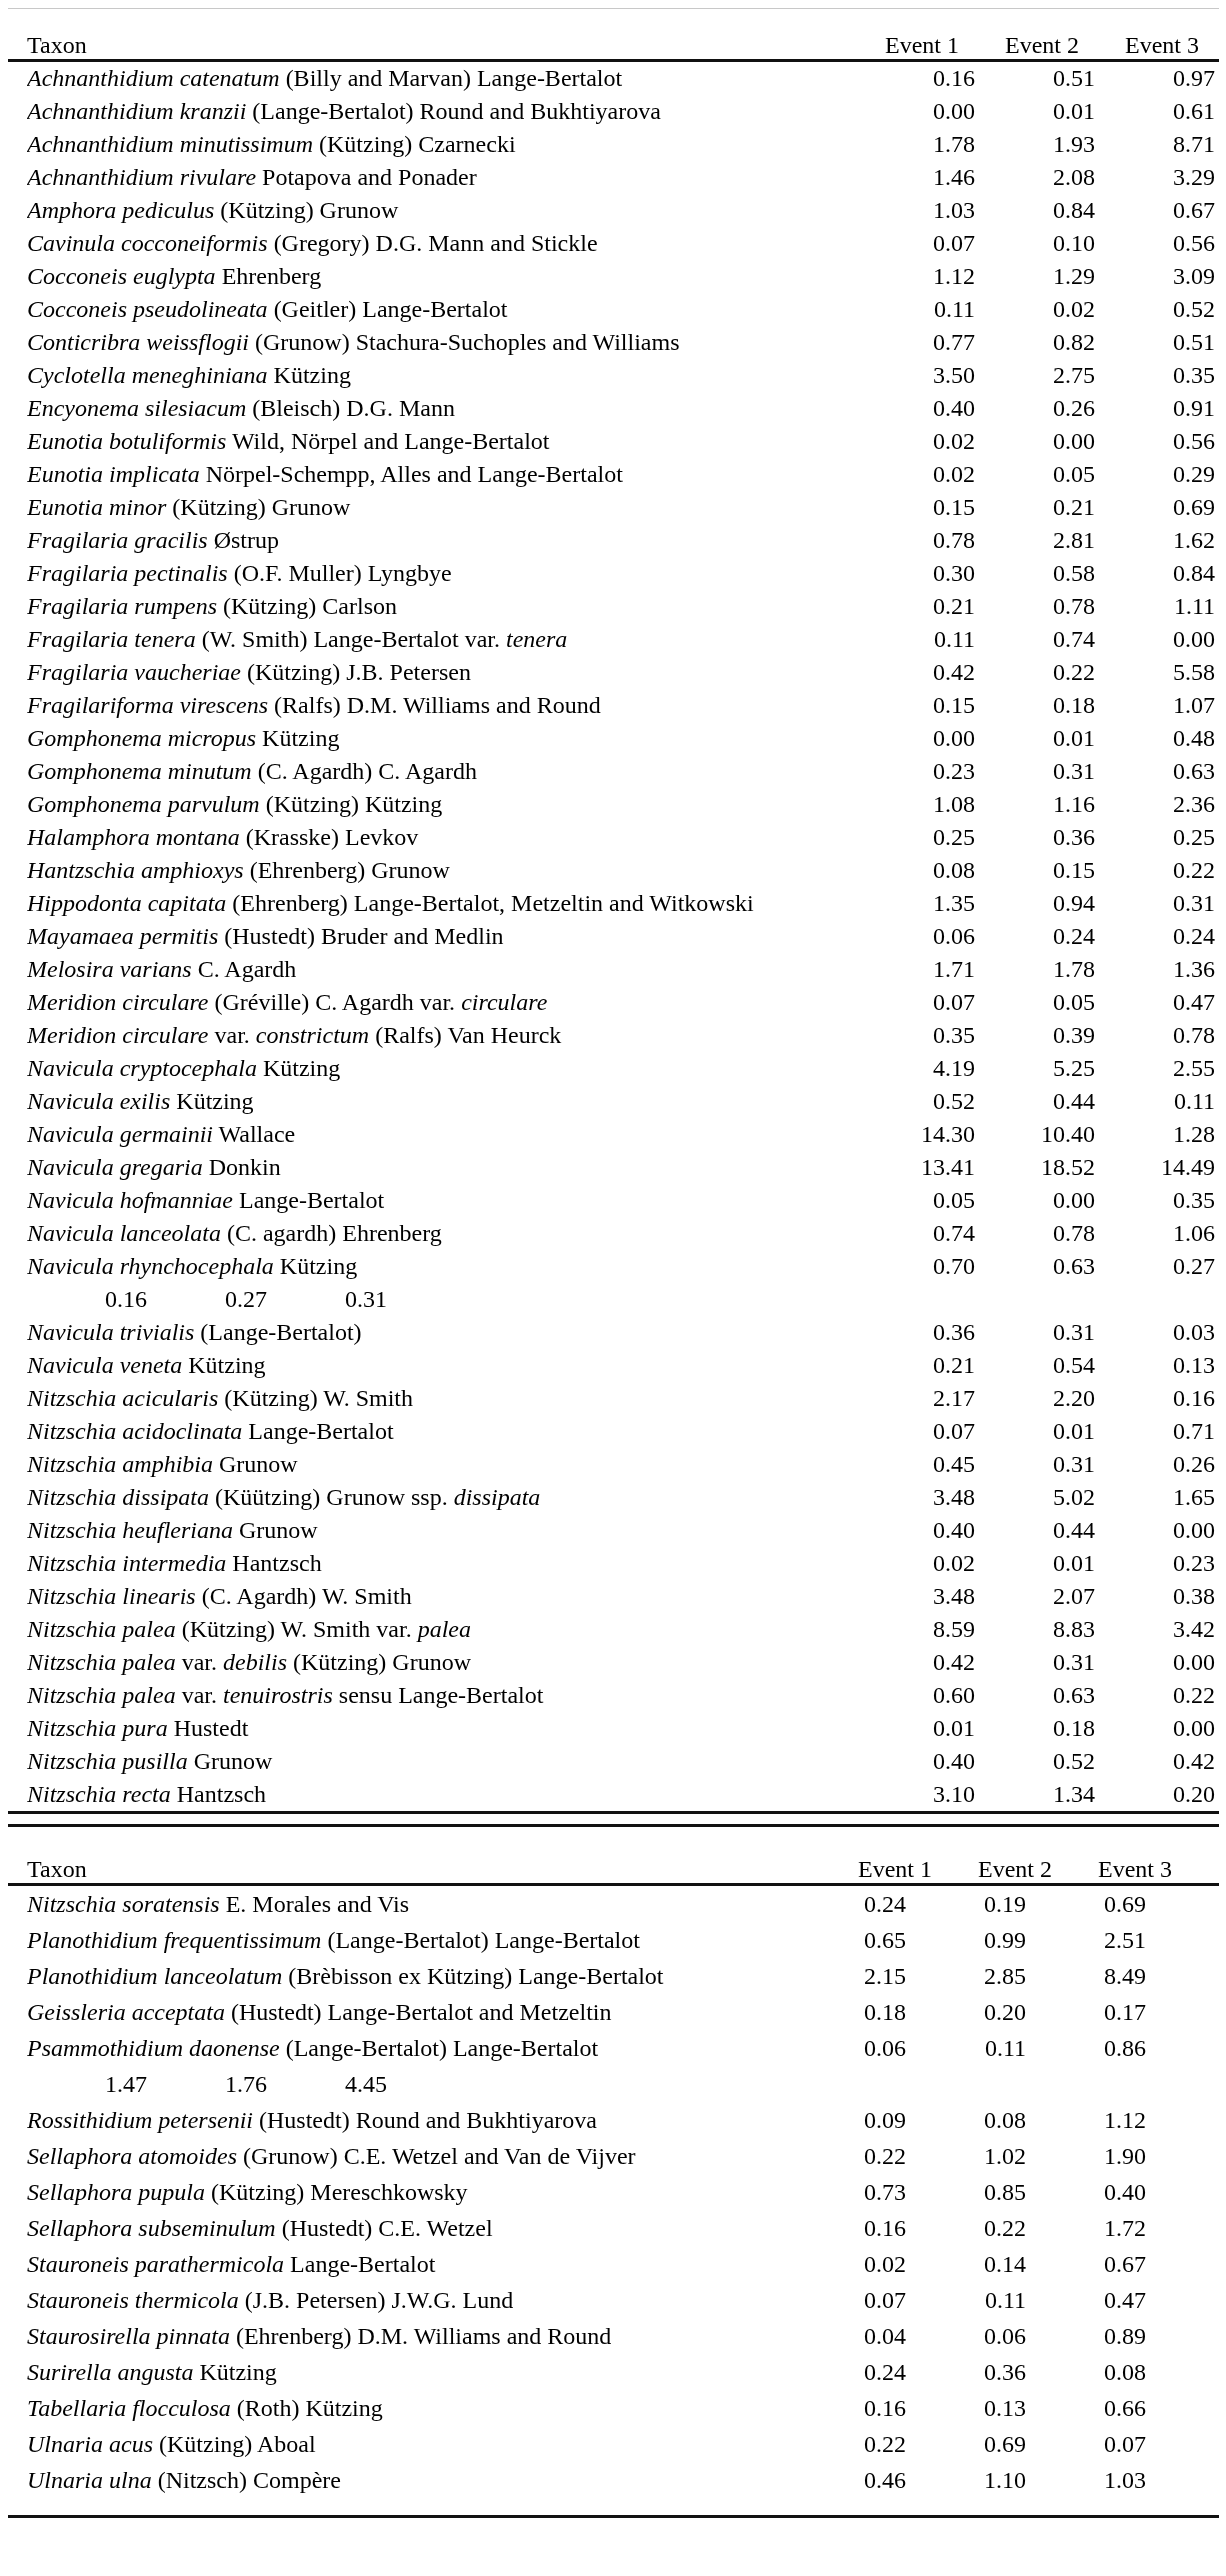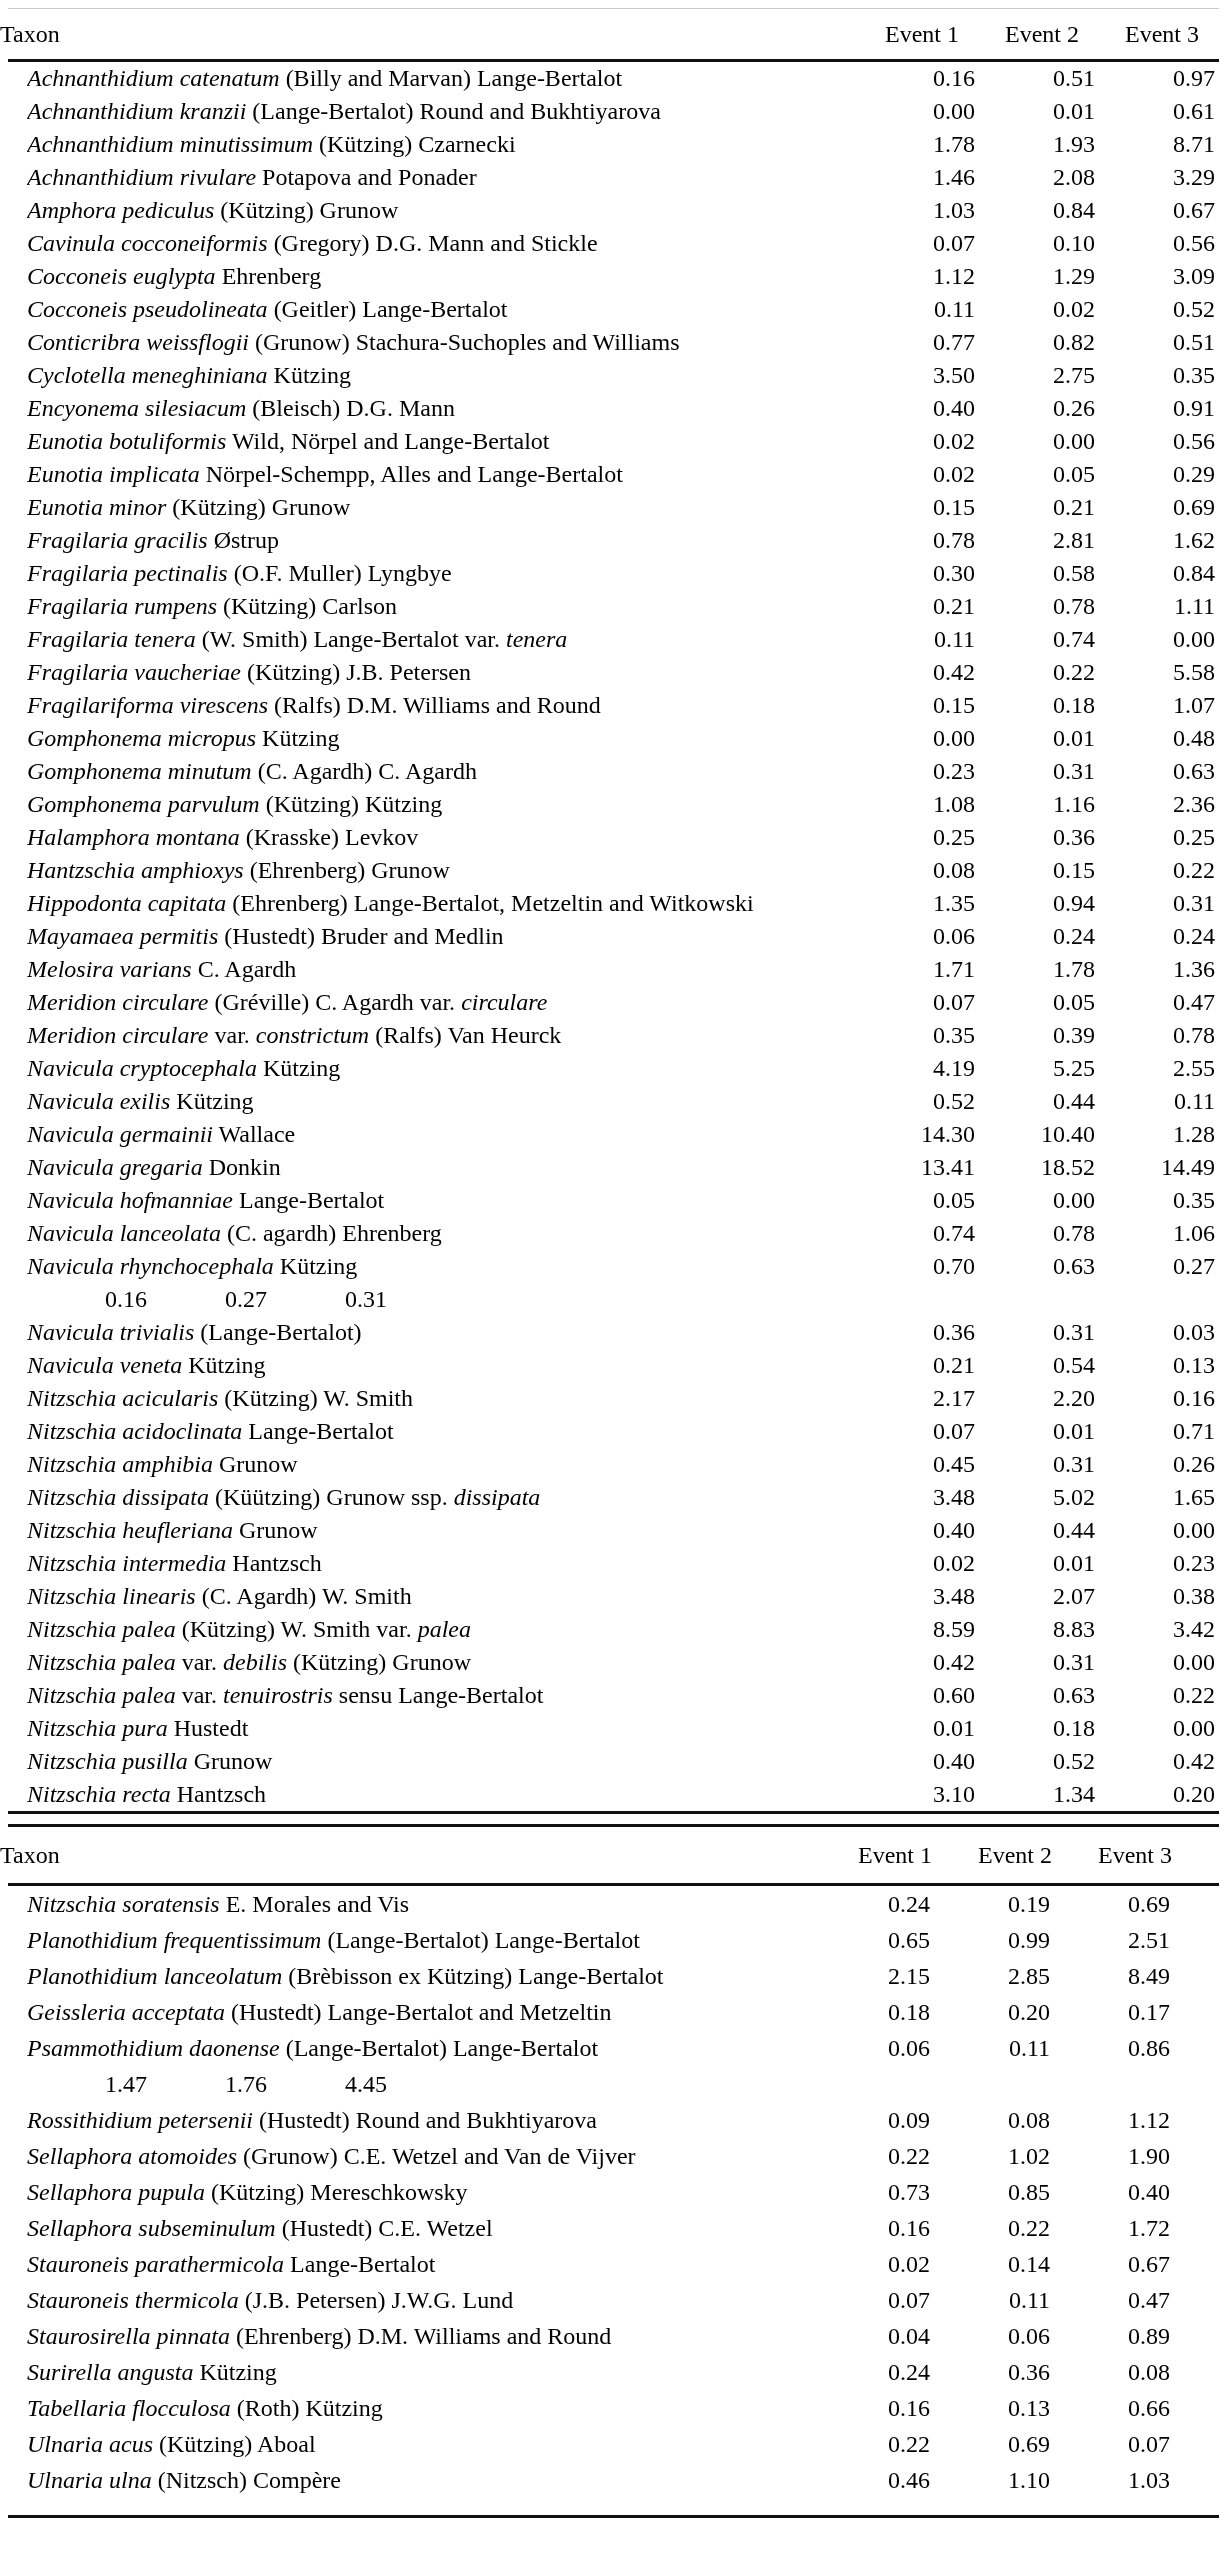--- a/index.html
+++ b/index.html
@@ -19,35 +19,36 @@
     margin: 8.3px 8.3px 0 8.3px;
   }
   .rule {
     height: 3px;
     background: #111111;
     margin: 0 8.3px;
   }
   .gap17 { height: 10px; }
   .thead {
     display: flex;
-    align-items: center;
+    align-items: flex-end;
+    padding-left: 27px;
     box-sizing: border-box;
   }
   .t1 .thead { height: 50px; padding-right: 28px; }
   .t2 .thead { height: 56px; padding-right: 55px; }
   .taxon-h { flex: 1; }
   .colh { width: 120px; text-align: right; }
   .row {
     display: flex;
     align-items: center;
     padding-left: 27px;
     box-sizing: border-box;
   }
   .t1 .row { height: 33px; padding-right: 12px; }
-  .t2 .row { height: 36px;   padding-right: 57px; }
+  .t2 .row { height: 36px;   padding-right: 81px; }
   .taxon { flex: 1; white-space: nowrap; overflow: hidden; }
   .taxon .it { font-style: italic; }
   .val { width: 120px; text-align: right; }
   .bottomrule { margin-top: 17px; }
 </style>
 </head>
 <body>
 
 <div class="page">
 

